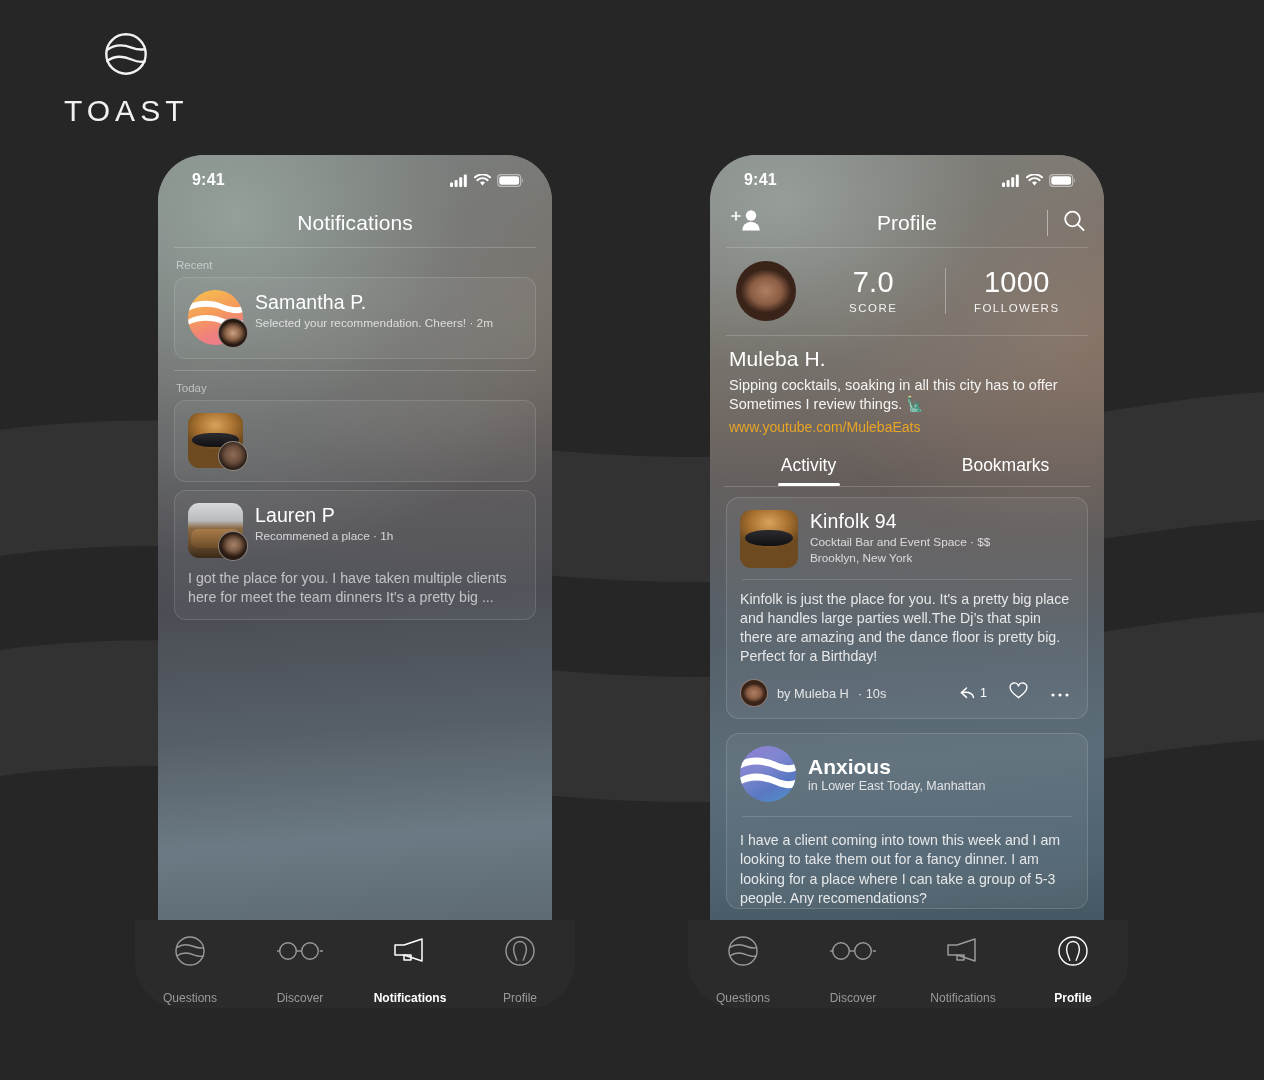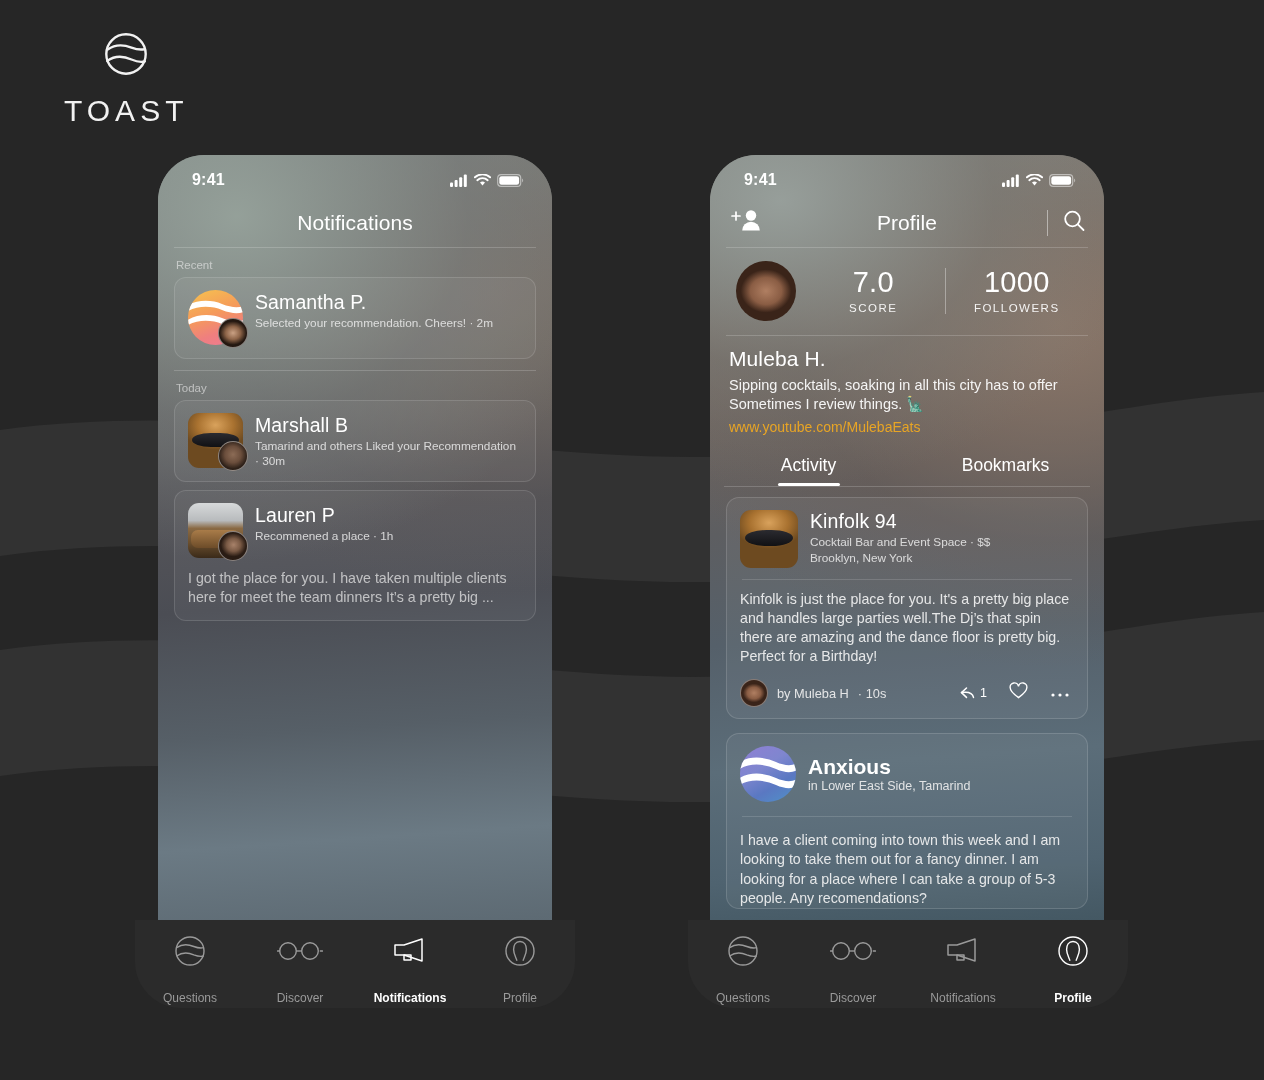--- a/index.html
+++ b/index.html
@@ -320,24 +320,20 @@
 
       <div class="hrule" style="margin-top:11px"></div>
 
       <div class="sec-label">Today</div>
 
       <div class="ncard">
         <div class="nrow">
           <div class="av-wrap">
             <div class="av-sq ph-bar"></div>
             <div class="av-badge ph-face"></div>
-          </div>
-          <div class="ntext">
-            <div class="nname">Marshall B</div>
-            <div class="nsub">Tamarind and others Liked your Recommendation · 30m</div>
           </div>
         </div>
       </div>
 
       <div class="ncard">
         <div class="nrow">
           <div class="av-wrap">
             <div class="av-sq ph-sofa"></div>
             <div class="av-badge ph-face2"></div>
           </div>
@@ -476,21 +472,21 @@
       <div class="acard" style="margin-top:14px;padding-bottom:0">
         <div class="ac-head-big">
           <div class="logo-circ logo-anx" style="width:56px;height:56px">
             <svg viewBox="0 0 56 56" preserveAspectRatio="none">
               <path d="M-2 17 C 10 9 25 11 36 16 C 45 20 52 20 58 17 L58 24 C 52 27 45 27 36 23 C 25 18 10 16 -2 24 Z" fill="#fff"></path>
               <path d="M-2 33 C 10 25 25 27 36 32 C 45 36 52 36 58 33 L58 40 C 52 43 45 43 36 39 C 25 34 10 32 -2 40 Z" fill="#fff"></path>
             </svg>
           </div>
           <div>
             <div class="anx-name">Anxious</div>
-            <div class="anx-loc">in Lower East Side, Tamarind</div>
+            <div class="anx-loc">in Lower East Today, Manhattan</div>
           </div>
         </div>
         <div class="ac-sep" style="margin-top:14px;margin-bottom:14px"></div>
         <div class="ac-text">I have a client coming into town this week and I am looking to take them out for a fancy dinner. I am looking for a place where I can take a group of 5-3 people. Any recomendations?</div>
       </div>
 
     </div>
   </div>
 </div>
 

